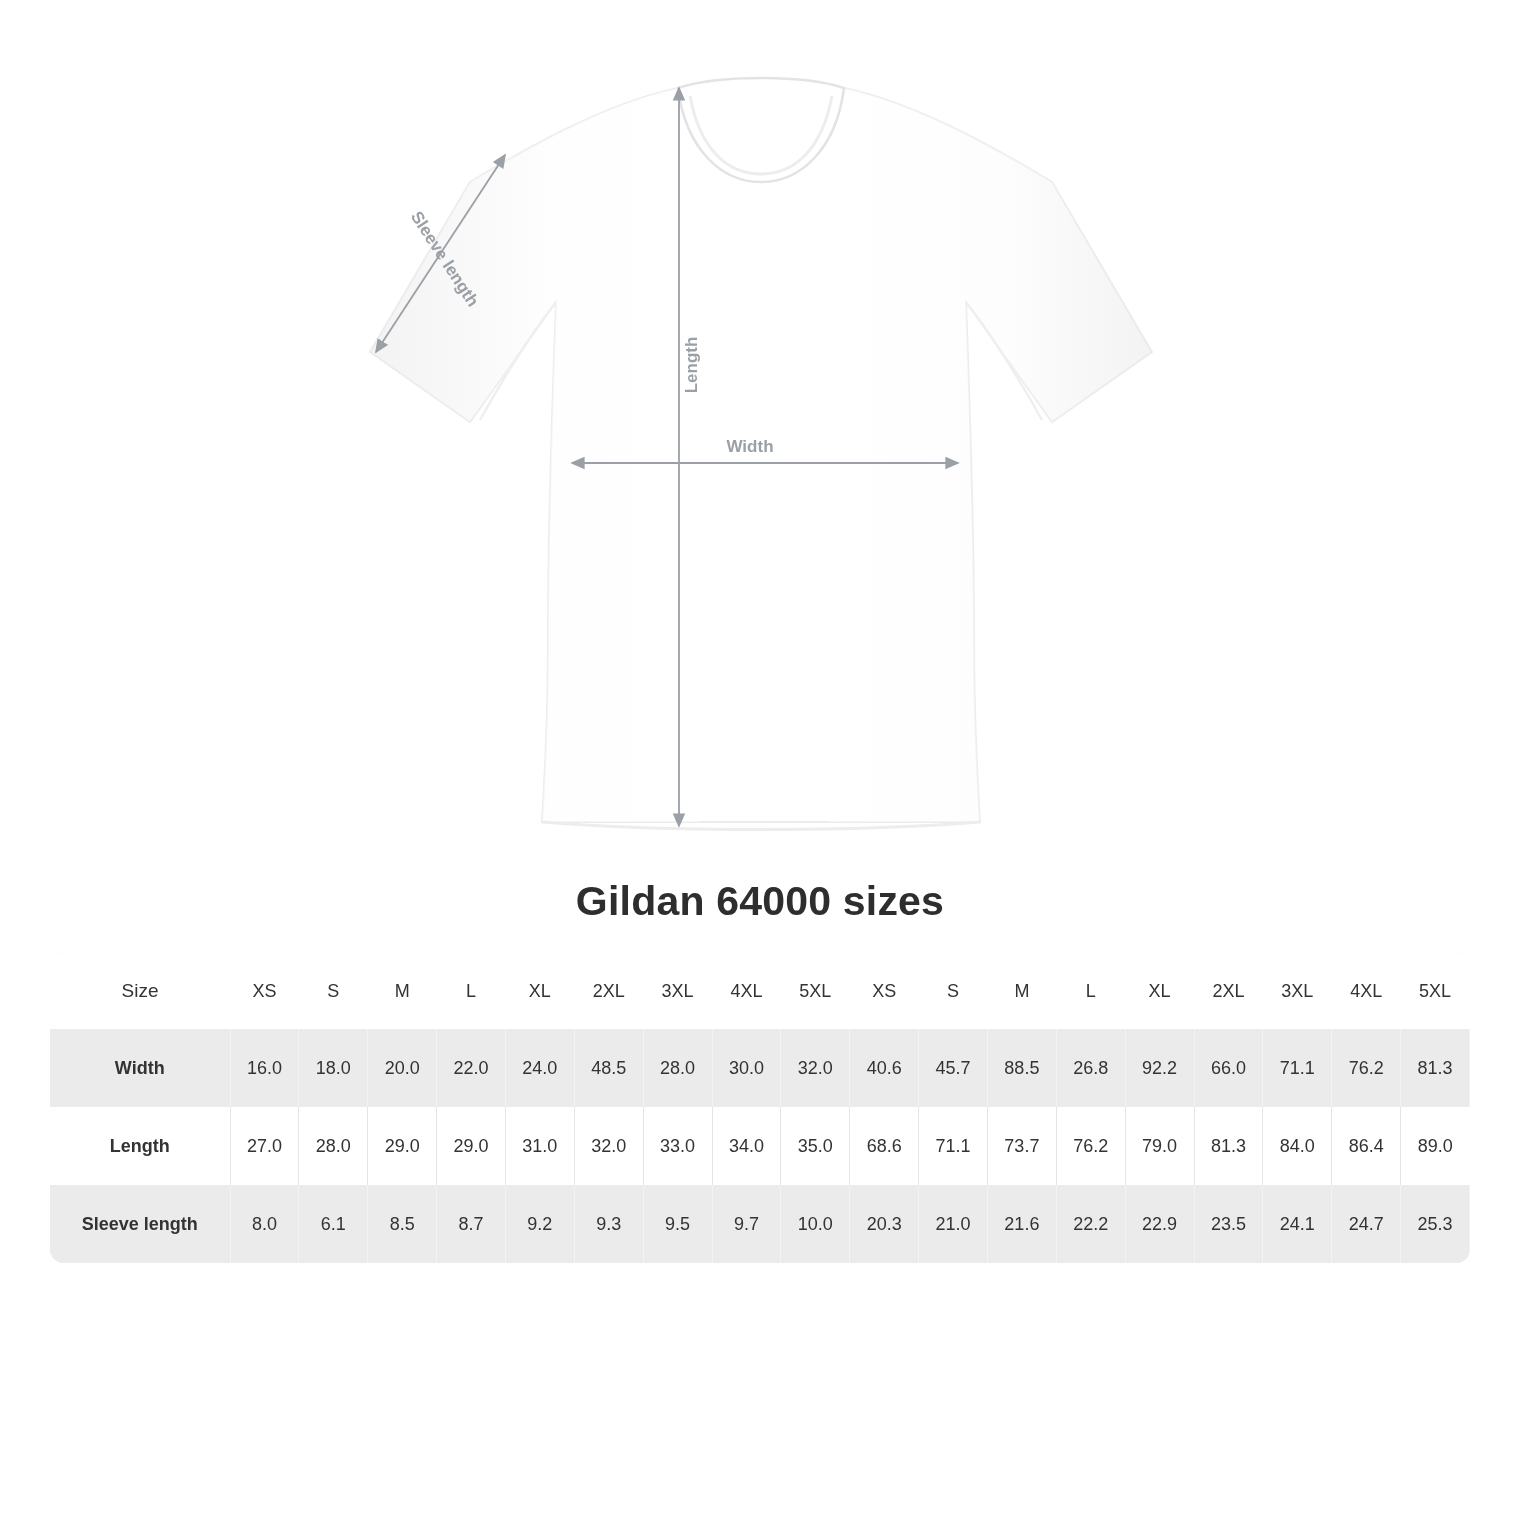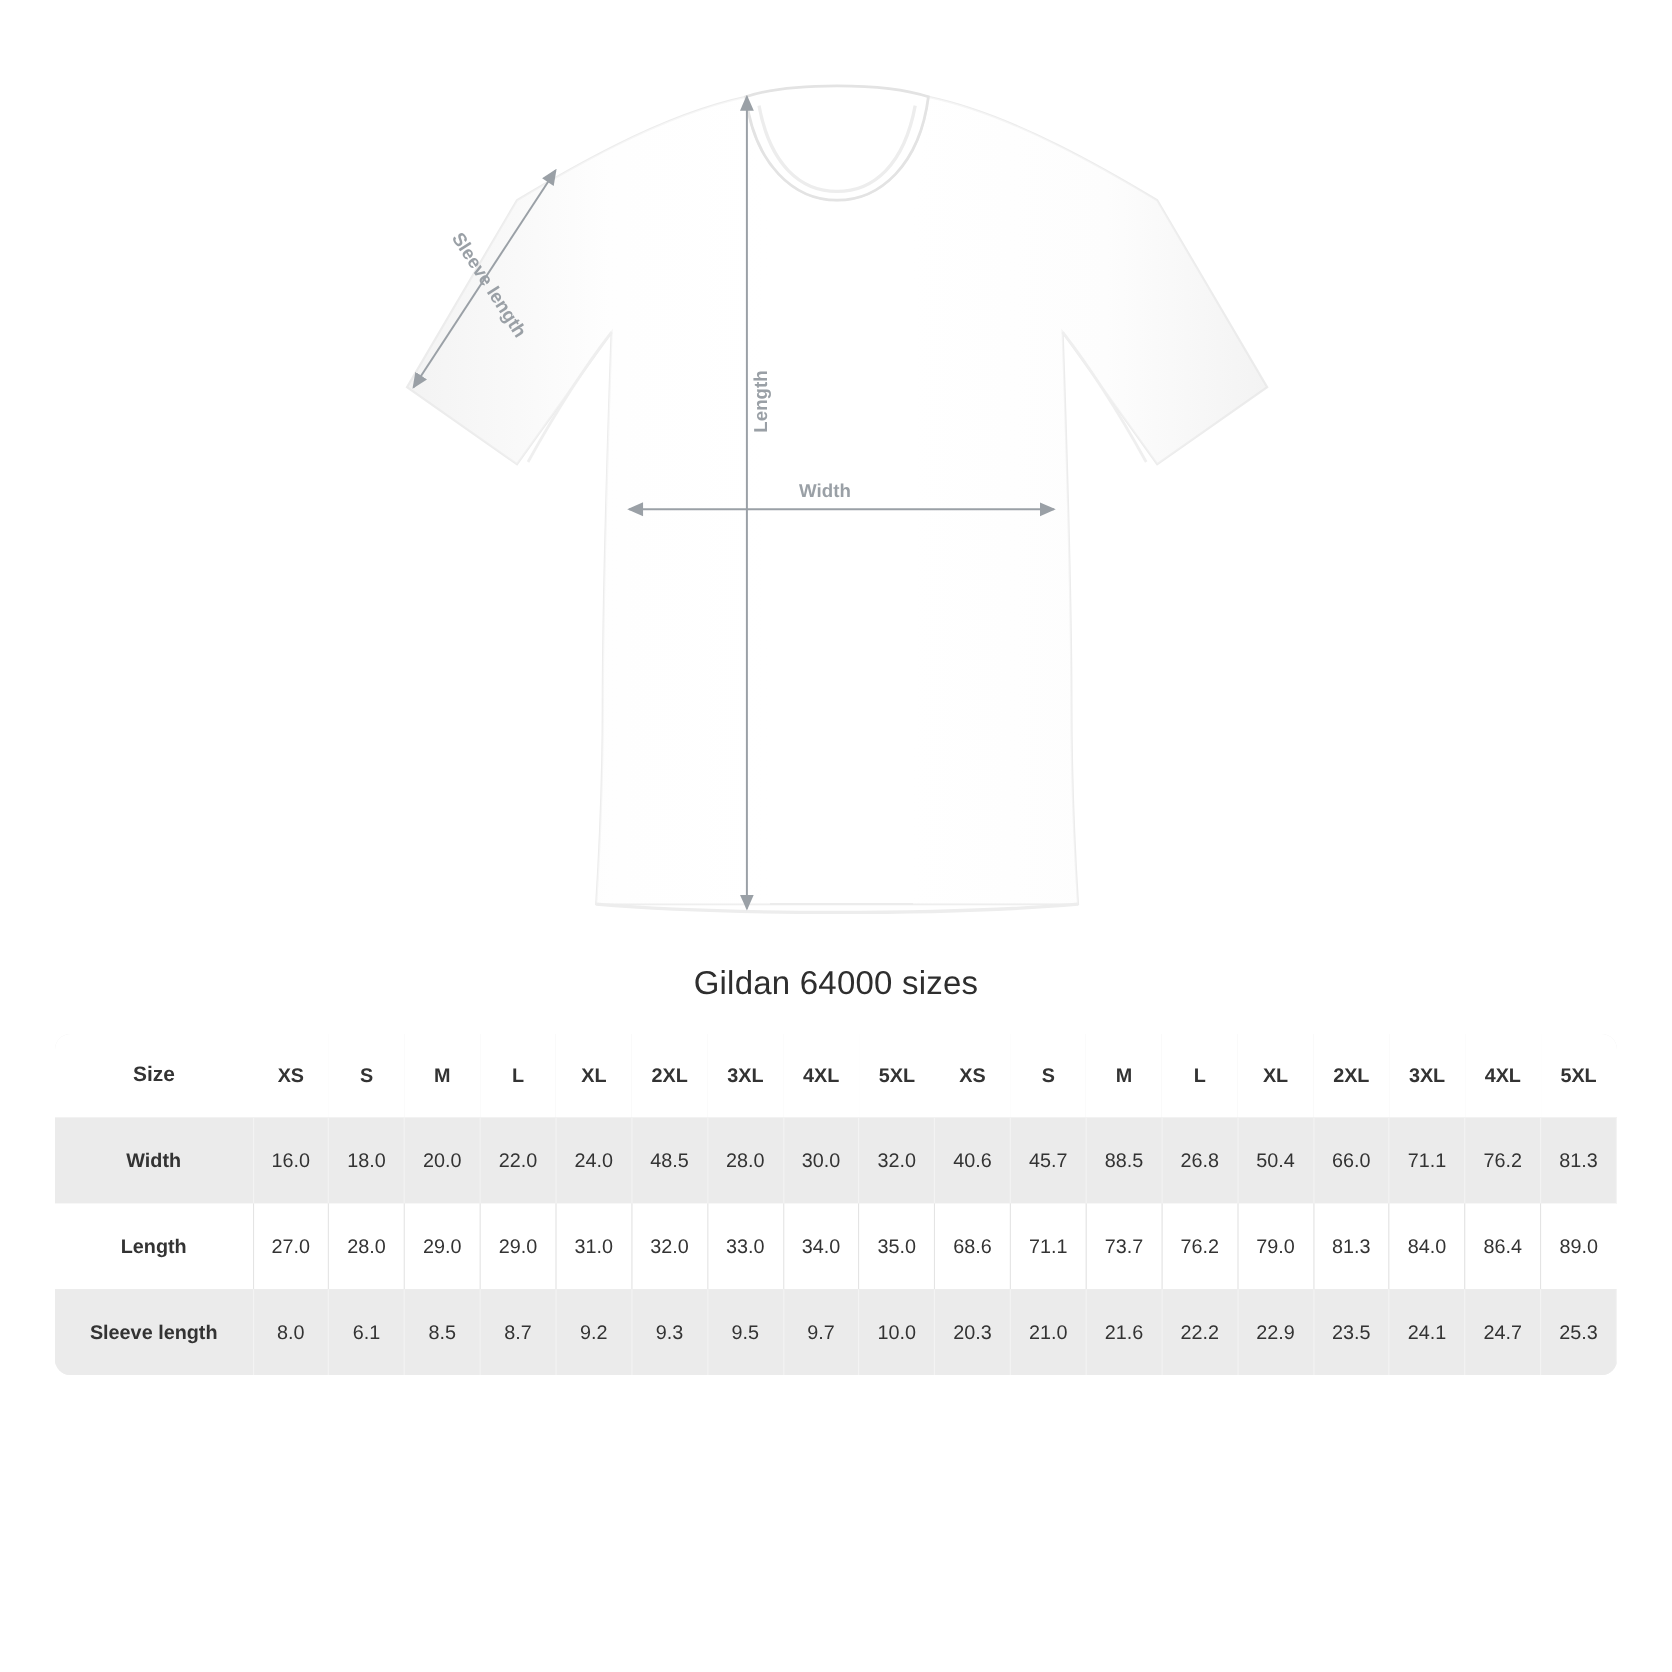--- a/index.html
+++ b/index.html
@@ -31,22 +31,22 @@
   .illustration svg {
     display: block;
   }
 
   
   .title-block {
     text-align: center;
     margin-top: 18px;
   }
   .chart-title {
-    font-size: 30px;
-    font-weight: normal;
+    font-size: 41px;
+    font-weight: bold;
     color: #2e2e2e;
     letter-spacing: 0.2px;
   }
   .chart-note {
     margin-top: 16px;
     font-size: 17.5px;
     font-style: italic;
     color: #4a4a4a;
   }
 
@@ -103,21 +103,21 @@
   .data-row td {
     height: 78px;
     border-right: 1px solid #e4e4e4;
   }
   .data-row td:last-child { border-right: none; }
 
   tr.row-grey.data-row td { border-right: 1px solid #f3f3f3; }
 
   .size-header td {
     height: 76px;
-    font-weight: bold;
+    font-weight: normal;
     color: #3d3d3d;
     font-size: 18px;
   }
   .size-header td.label-col { font-size: 19px; }
 
   .val { font-size: 18px; color: #3a3a3a; }
 
   
   .dim-label {
     font-family: "Liberation Sans", sans-serif;
@@ -245,21 +245,21 @@
           <td class="val">22.0</td>
           <td class="val">24.0</td>
           <td class="val">48.5</td>
           <td class="val">28.0</td>
           <td class="val">30.0</td>
           <td class="val">32.0</td>
           <td class="val">40.6</td>
           <td class="val">45.7</td>
           <td class="val">88.5</td>
           <td class="val">26.8</td>
-          <td class="val">50.4</td>
+          <td class="val">92.2</td>
           <td class="val">66.0</td>
           <td class="val">71.1</td>
           <td class="val">76.2</td>
           <td class="val">81.3</td>
         </tr>
 
         <tr class="row-white data-row">
           <td class="label-col">Length</td>
           <td class="val">27.0</td>
           <td class="val">28.0</td>

